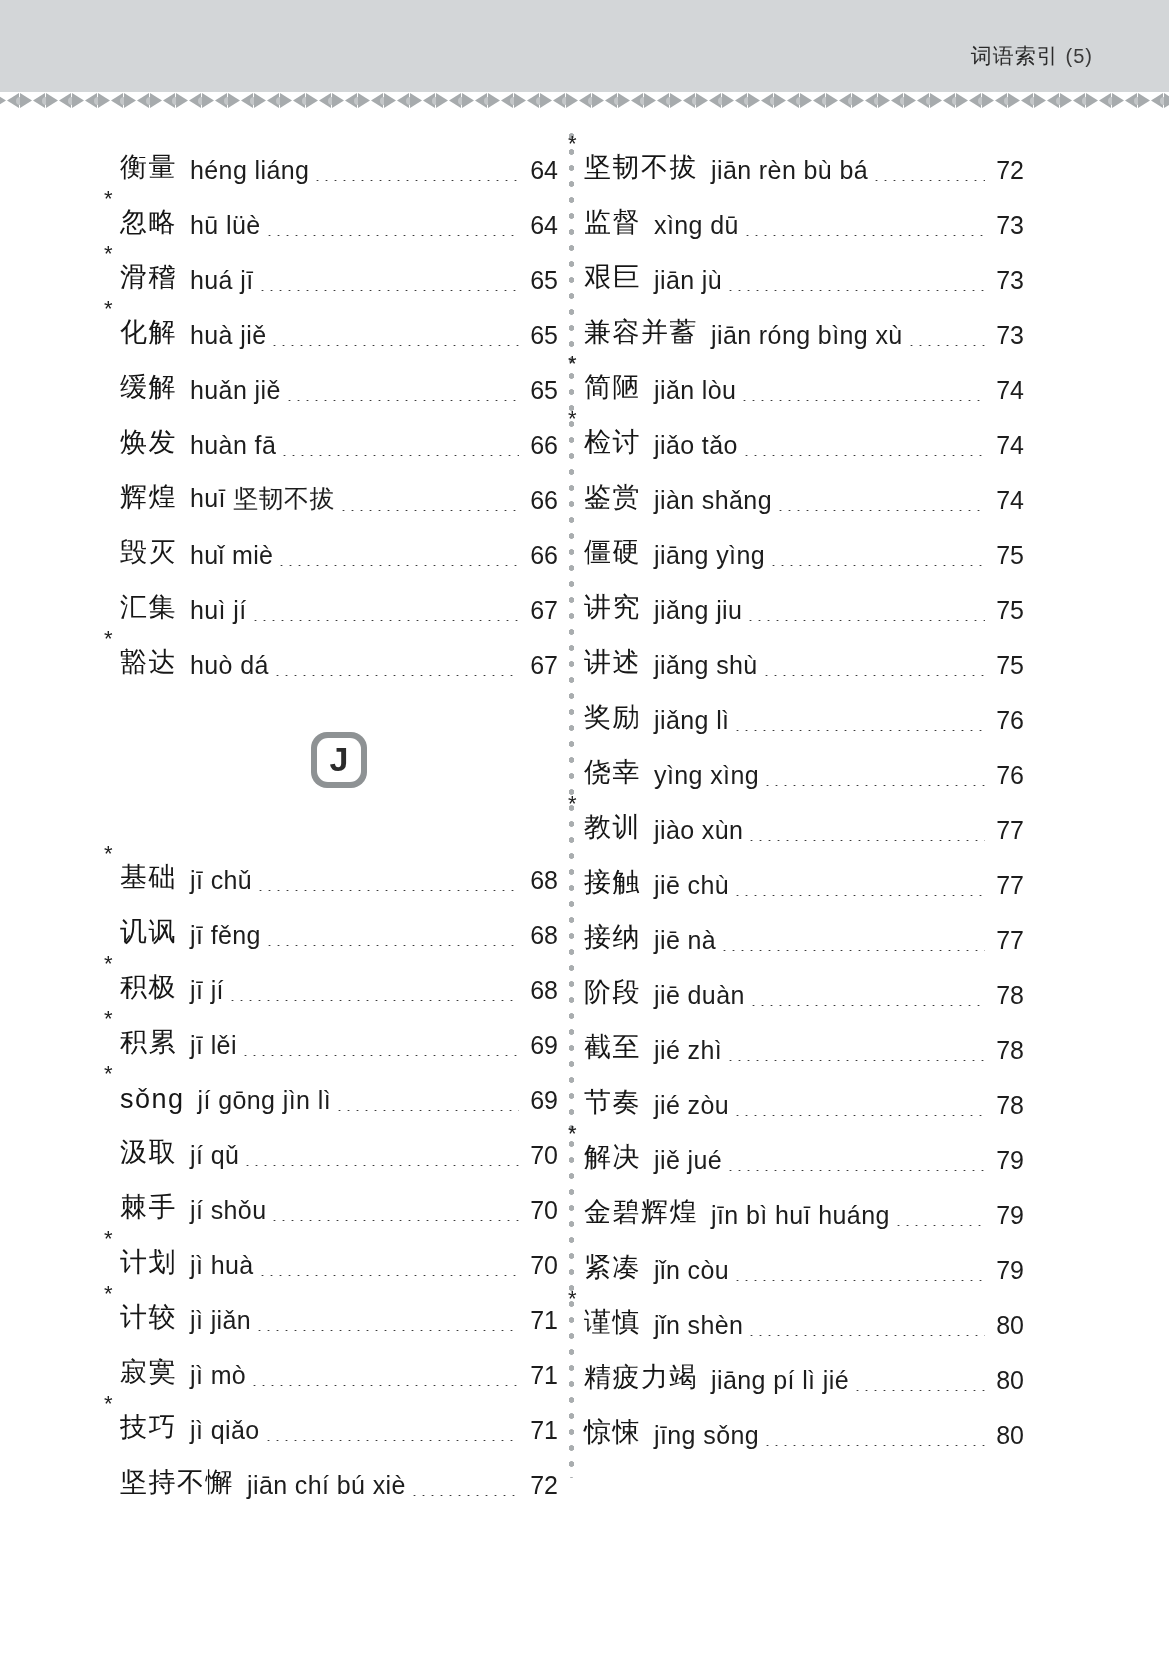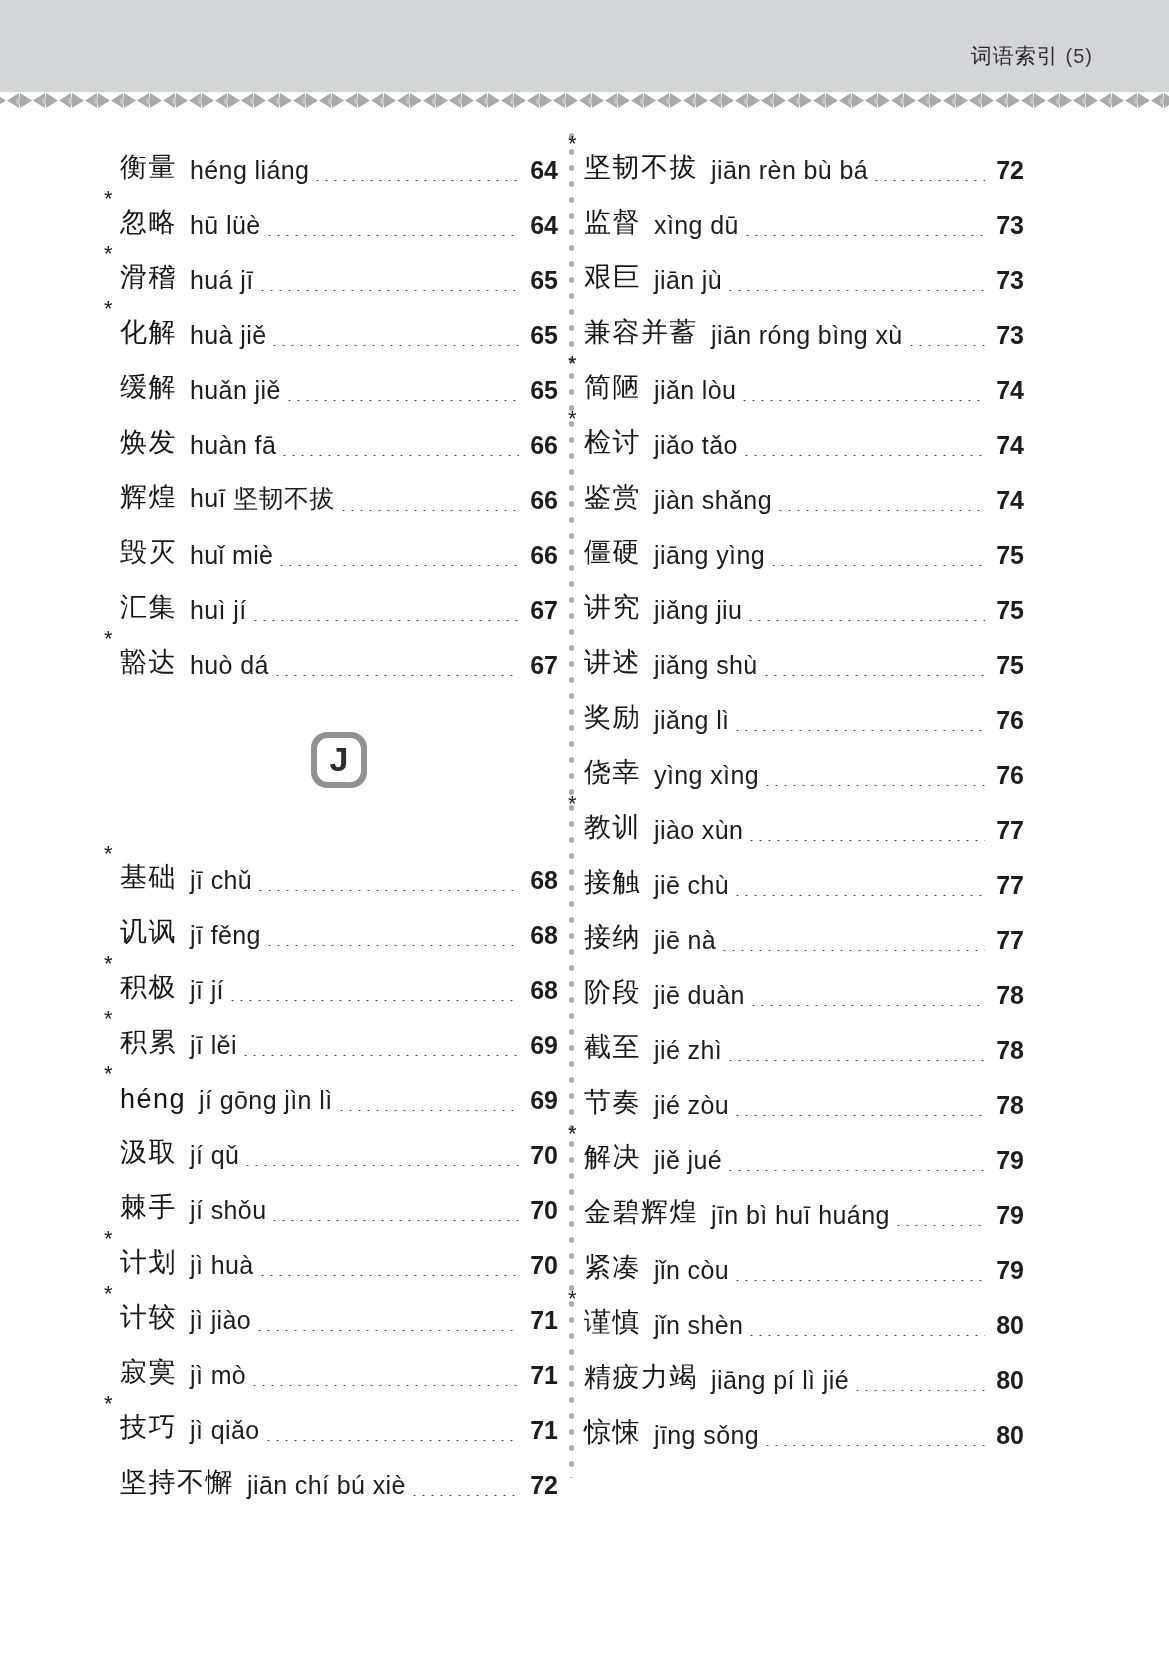--- a/index.html
+++ b/index.html
@@ -151,21 +151,20 @@
     background-image: radial-gradient(circle, #3a3a3a 1.1px, rgba(0,0,0,0) 1.6px);
     background-size: 9px 3px;
     background-repeat: repeat-x;
   }
   .page {
     font-size: 25px;
     color: #1d1d1d;
     flex: 0 0 auto;
     text-align: right;
     min-width: 36px;
-    font-weight: bold;
   }
 
   
   .letter-block {
     height: 160px;
     display: flex;
     align-items: center;
     justify-content: center;
   }
   .letter-badge {
@@ -404,21 +403,21 @@
         </div>
         <div class="entry">
           <span class="star">*</span>
           <span class="hanzi">积累</span>
           <span class="pinyin">jī lěi</span>
           <span class="leader"></span>
           <span class="page">69</span>
         </div>
         <div class="entry">
           <span class="star">*</span>
-          <span class="hanzi">héng</span>
+          <span class="hanzi">sǒng</span>
           <span class="pinyin">jí gōng jìn lì</span>
           <span class="leader"></span>
           <span class="page">69</span>
         </div>
         <div class="entry">
           <span class="hanzi">汲取</span>
           <span class="pinyin">jí qǔ</span>
           <span class="leader"></span>
           <span class="page">70</span>
         </div>
@@ -431,21 +430,21 @@
         <div class="entry">
           <span class="star">*</span>
           <span class="hanzi">计划</span>
           <span class="pinyin">jì huà</span>
           <span class="leader"></span>
           <span class="page">70</span>
         </div>
         <div class="entry">
           <span class="star">*</span>
           <span class="hanzi">计较</span>
-          <span class="pinyin">jì jiào</span>
+          <span class="pinyin">jì jiǎn</span>
           <span class="leader"></span>
           <span class="page">71</span>
         </div>
         <div class="entry">
           <span class="hanzi">寂寞</span>
           <span class="pinyin">jì mò</span>
           <span class="leader"></span>
           <span class="page">71</span>
         </div>
         <div class="entry">

